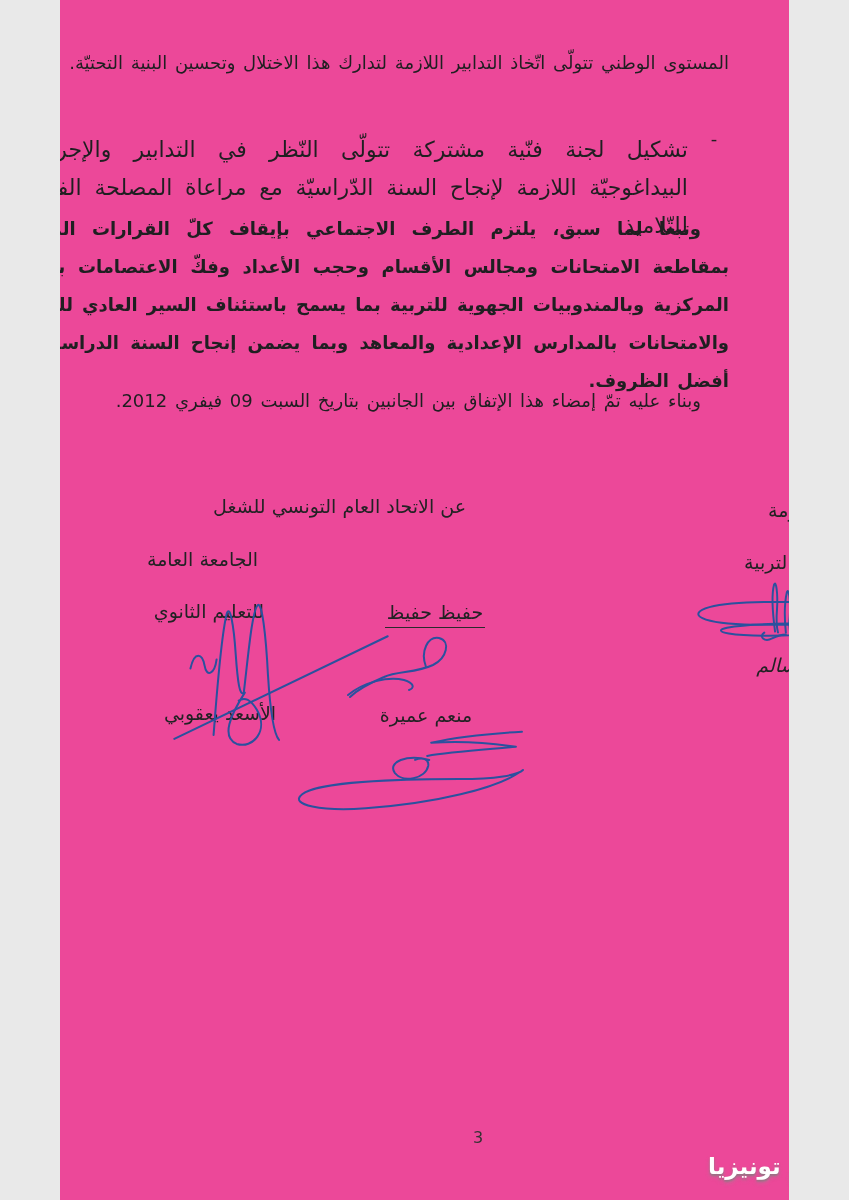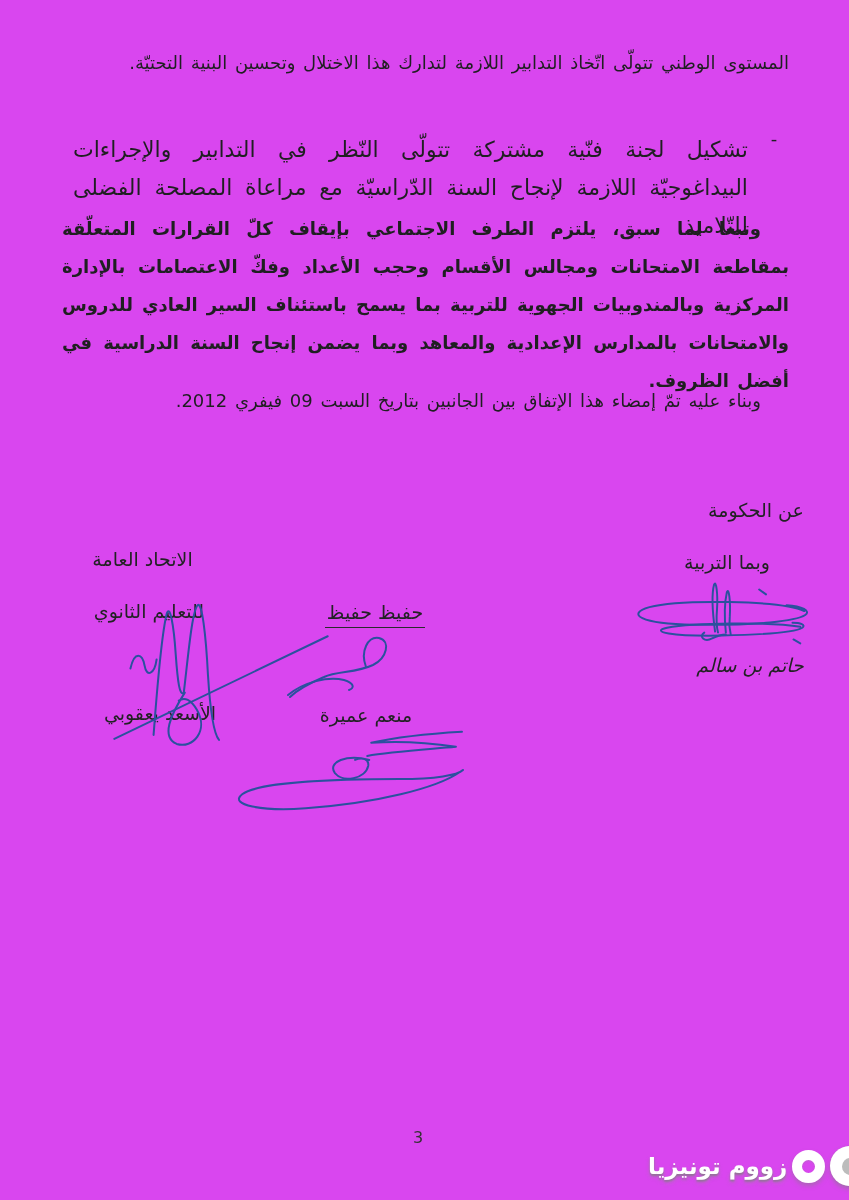--- a/index.html
+++ b/index.html
@@ -1,20 +1,20 @@
 <!DOCTYPE html>
 <html lang="ar" dir="rtl"><head>
 <meta charset="utf-8">
 <style>
   html,body{margin:0;padding:0;background:#e9e9e9;}
   .page{
     position:relative;
-    width:849px;height:1200px;
+    width:729px;height:1200px;
     margin:0 auto;
-    background:#d946ef;
+    background:#ec4899;
     overflow:hidden;
     direction:rtl;
     font-family:"DejaVu Sans",sans-serif;
     color:#1f1f21;
   }
   
   .bodytext{
     position:absolute;
     right:60px;width:727px;
     font-size:18px;
@@ -131,36 +131,37 @@
     <path stroke-width="1.8" d="M108,56 C107,46 106,28 109,15 C111,9 113,24 112,40 C111,48 112,54 113,58"></path>
     <path stroke-width="1.8" d="M86,56 C80,60 86,66 94,62 C100,59 104,58 108,58"></path>
     <path stroke-width="1.8" d="M188,34 C166,23 60,22 30,30 C6,37 20,47 75,48 C140,49 180,44 189,38 C195,34 186,29 170,28"></path>
     <path stroke-width="1.8" d="M184,50 C150,45 75,46 48,51 C30,55 52,60 104,59 C150,58 180,55 186,51 C190,48 184,46 176,46"></path>
     <path stroke-width="1.8" d="M142,12 L149,17"></path>
     <path stroke-width="1.8" d="M177,63 L184,67"></path>
   </svg>
 
   <div class="sig-label" style="left:686px;top:652px;width:128px;font-style:italic;">حاتم بن سالم</div>
 
+  <div class="sig-label" style="left:158px;top:493px;width:248px;">عن الاتحاد العام التونسي للشغل</div>
   <div class="sig-label underlined" style="left:305px;top:599px;width:140px;"><span>حفيظ حفيظ</span></div>
 
   <svg class="sig-svg" style="left:282px;top:631px;" width="158" height="72" viewBox="0 0 158 72" aria-hidden="true">
     <path d="M84,36 C78,20 86,5 97,7 C109,10 105,27 91,34 C74,42 55,40 42,46 C28,52 16,58 8,66"></path>
     <path d="M6,64 C22,51 46,45 62,49 C72,52 73,57 67,59"></path>
   </svg>
 
   <div class="sig-label" style="left:296px;top:702px;width:140px;">منعم عميرة</div>
 
   <svg class="sig-svg" style="left:220px;top:723px;" width="247" height="90" viewBox="0 0 245 88" aria-hidden="true">
     <path stroke-width="3.5" d="M240,8 C205,10 172,14 150,19 C178,17 208,19 234,23 C200,26 168,28 146,32"></path>
     <path stroke-width="2.5" d="M148,36 C126,30 106,38 114,49 C122,59 144,55 147,42 C148,35 141,33 134,36"></path>
     <path stroke-width="2.5" d="M238,48 C215,64 155,79 85,84 C42,87 8,81 22,70 C38,58 115,55 178,55 C214,55 236,51 241,46"></path>
   </svg>
 
-  <div class="sig-label" style="left:80px;top:546px;width:125px;">الاتحاد العامة</div>
+  <div class="sig-label" style="left:80px;top:546px;width:125px;">الجامعة العامة</div>
   <div class="sig-label" style="left:84px;top:598px;width:130px;">للتعليم الثانوي</div>
   <div class="sig-label" style="left:90px;top:700px;width:140px;">الأسعد يعقوبي</div>
 
   <svg class="sig-svg" style="left:98px;top:596px;" width="242" height="156" viewBox="0 0 240 155" aria-hidden="true">
     <path d="M55,138 C58,100 62,42 68,18 C71,7 75,28 77,58 C79,86 81,100 85,96 C89,64 93,14 99,9 C103,6 107,38 109,78 C111,110 114,136 120,143"></path>
     <path d="M32,72 C36,54 44,57 46,69 C48,81 56,78 58,63"></path>
     <path stroke-width="1.6" d="M228,40 L16,142"></path>
     <path d="M86,96 C72,118 62,140 78,147 C94,152 110,134 98,113 C92,103 86,100 80,104"></path>
   </svg>
 

